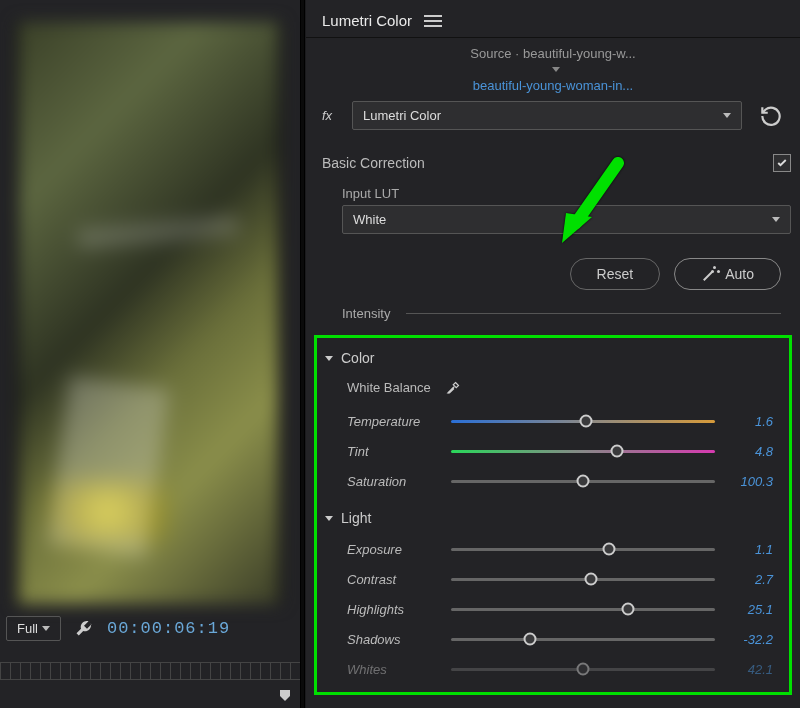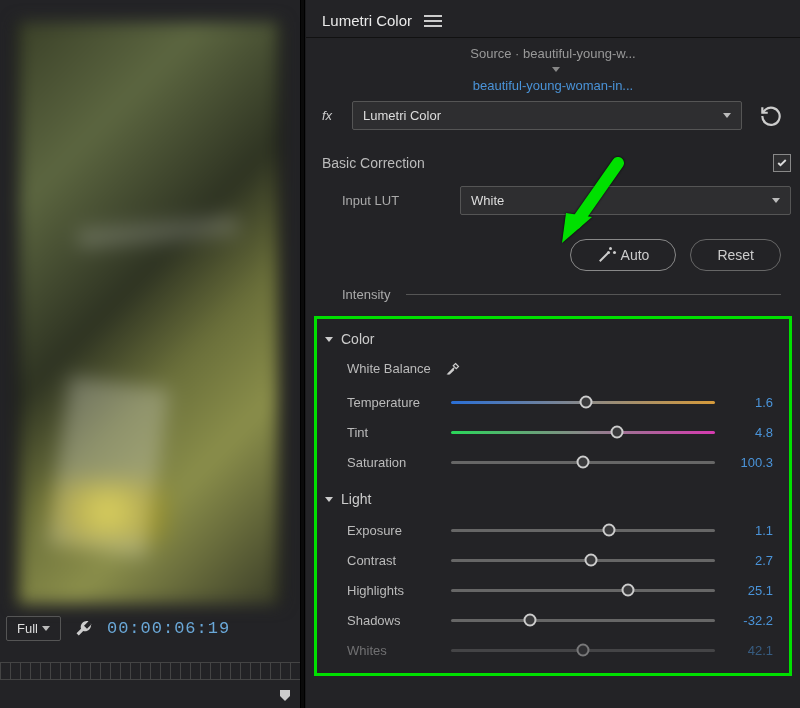--- a/index.html
+++ b/index.html
@@ -42,21 +42,21 @@
   .effect-select { flex:1; border:1px solid #555; background:#2e2e30; padding:6px 10px; border-radius:2px; display:flex; align-items:center; justify-content:space-between; color:#ddd; cursor:pointer;}
   .reset-icon { width:26px; height:26px; display:flex; align-items:center; justify-content:center; margin-left:6px; cursor:pointer;}
   .reset-icon svg { stroke:#ccc; fill:none; stroke-width:2; }
 
   .section { padding:6px 9px 0 16px; }
   .section-head { display:flex; align-items:center; justify-content:space-between; padding:8px 0;}
   .section-title { color:#bbb; font-size:14px; }
   .checkbox { width:18px; height:18px; border:1px solid #888; background:#2e2e30; display:flex; align-items:center; justify-content:center; cursor:pointer;}
   .checkbox svg { stroke:#ddd; stroke-width:2.5; fill:none; }
 
-  .row { display:flex; align-items:center; padding:6px 0 6px 20px; gap:24px;}
+  .row { display:flex; padding:6px 0 6px 20px; gap:4px;flex-direction:column;}
   .row-label { width:94px; color:#aaa; font-size:13px;}
   .row-control { flex:1; display:flex; align-items:center; }
   .lut-select { flex:1; border:1px solid #555; background:#2e2e30; padding:6px 10px; border-radius:2px; display:flex; align-items:center; justify-content:space-between; color:#ddd; cursor:pointer;}
 
   .btn-row { display:flex; justify-content:flex-end; gap:14px; padding:18px 10px 10px 0;}
   .pill-btn { border:1px solid #666; border-radius:20px; padding:7px 26px; color:#ccc; background:transparent; display:flex; align-items:center; gap:8px; cursor:pointer; font-size:14px;}
   .pill-btn.auto { border-color:#888; }
   .wand { width:16px; height:16px; position:relative;}
   .wand::before { content:""; position:absolute; width:12px; height:2px; background:#ccc; transform:rotate(-45deg); top:9px; left:1px;}
   .wand::after { content:""; position:absolute; width:3px; height:3px; background:#ccc; border-radius:50%; top:0px; left:12px; box-shadow:-2px 4px 0 #ccc, 4px 4px 0 #ccc;}
@@ -67,21 +67,21 @@
   .green-box { margin:0 8px 0 8px; border:3px solid #00e000; padding:4px 8px 8px 8px;}
 
   .collapse-head { display:flex; align-items:center; gap:8px; padding:8px 0; cursor:pointer;}
   .collapse-chev { width:0;height:0;border-left:4px solid transparent;border-right:4px solid transparent;border-top:5px solid #ccc; transform:rotate(0deg);}
   .collapse-title { color:#ccc; font-size:14px;}
 
   .wb-row { display:flex; align-items:center; padding:4px 0 10px 22px; gap:14px;}
   .eyedropper { width:18px; height:18px; cursor:pointer;}
   .eyedropper svg { stroke:#ccc; fill:none; stroke-width:1.6;}
 
-  .slider-row { display:flex; align-items:center; padding:7px 4px 7px 22px; gap:10px;}
+  .slider-row { display:flex; align-items:center; padding:7px 4px 7px 22px; gap:10px;font-style:italic;}
   .slider-label { width:94px; color:#bbb; font-size:13px;}
   .slider-track-wrap { flex:1; position:relative; height:16px; display:flex; align-items:center;}
   .slider-track { position:absolute; left:0; right:0; height:3px; border-radius:2px;}
   .track-temp { background: linear-gradient(90deg,#2a6fd6 0%,#888 50%,#d69a3a 100%);}
   .track-tint { background: linear-gradient(90deg,#2ad65a 0%,#888 50%,#d63ab0 100%);}
   .track-gray { background:#666;}
   .thumb { position:absolute; width:13px; height:13px; border-radius:50%; background:#3a3a3c; border:2px solid #ccc; top:50%; transform:translate(-50%,-50%); cursor:pointer;}
   .slider-value { width:52px; text-align:right; color:#4a93d8; font-size:13px; cursor:text; padding-right:4px;}
 
   .cut-row { opacity:0.5; }
@@ -168,26 +168,26 @@
       <span class="row-label">Input LUT</span>
       <div class="row-control">
         <div class="lut-select">
           <span>White</span>
           <span class="chev-down"></span>
         </div>
       </div>
     </div>
 
     <div class="btn-row">
+      <div class="pill-btn">
+        <span>Reset</span>
+      </div>
       <div class="pill-btn auto">
         <span class="wand"></span>
         <span>Auto</span>
-      </div>
-      <div class="pill-btn">
-        <span>Reset</span>
       </div>
     </div>
 
     <div class="intensity-row">
       <span class="row-label" style="width:auto">Intensity</span>
       <div class="thin-track"></div>
     </div>
   </div>
 
   <div class="green-box">

